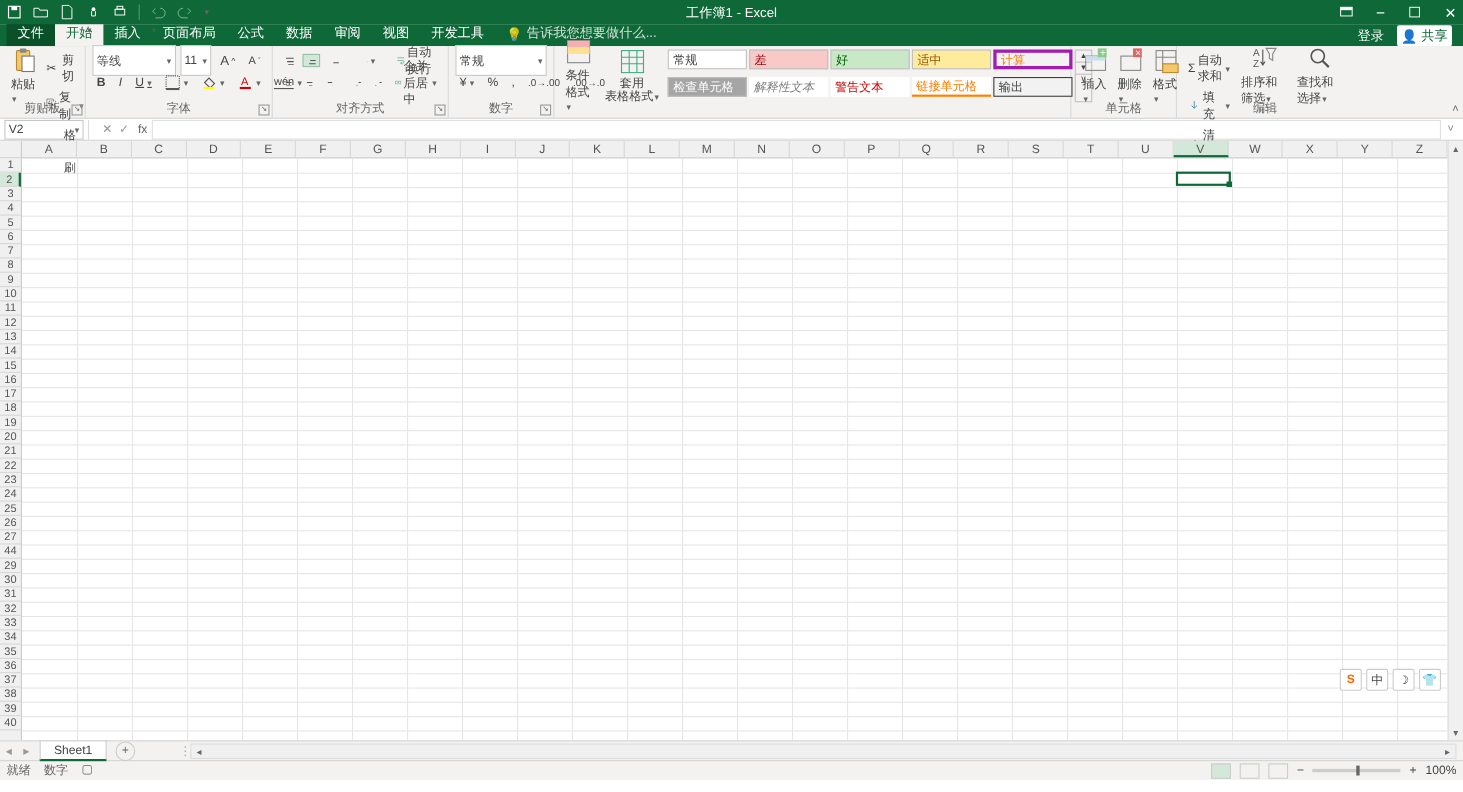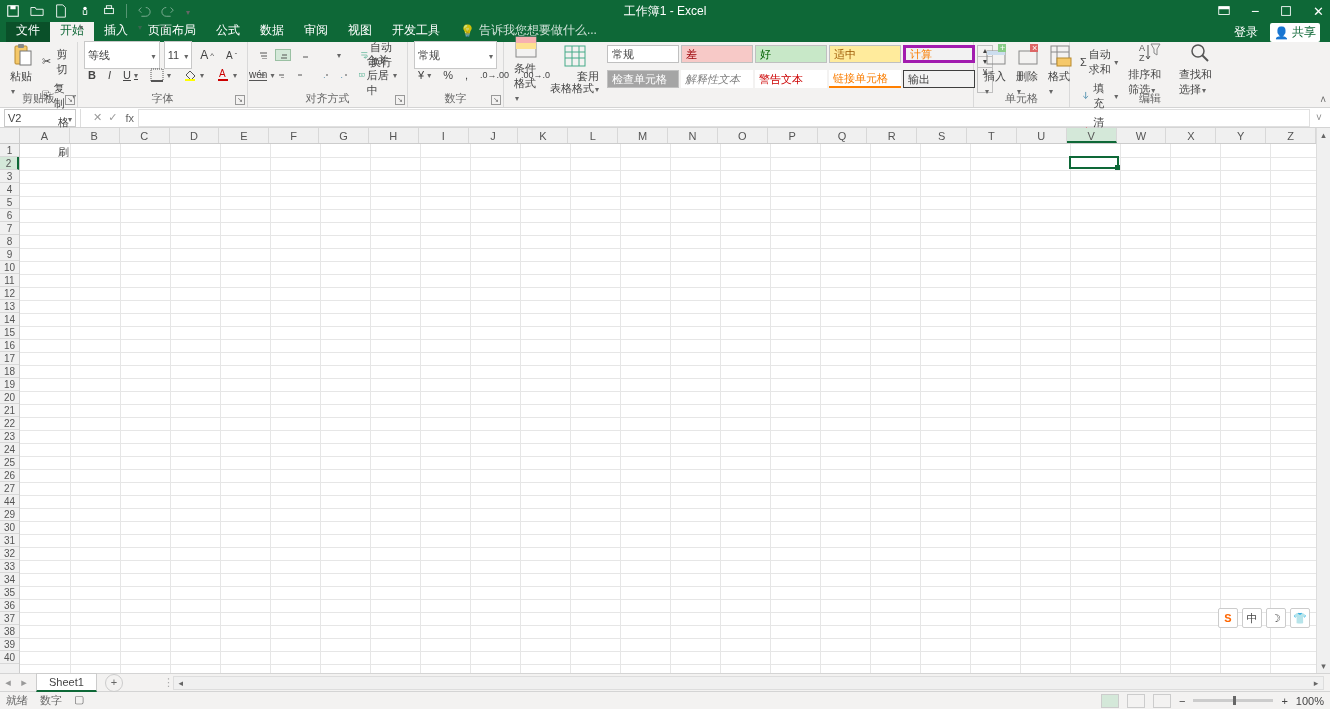--- a/index.html
+++ b/index.html
@@ -367,21 +367,21 @@
         <span class="dd">条件格式</span>
       </div>
       <div class="bigbtn">
         <span class="bigic"><svg viewBox="0 0 24 24">
               <rect x="2" y="2" width="20" height="20" fill="none" stroke="#4a8"></rect>
               <line x1="2" y1="8" x2="22" y2="8" stroke="#4a8"></line>
               <line x1="2" y1="14" x2="22" y2="14" stroke="#4a8"></line>
               <line x1="9" y1="2" x2="9" y2="22" stroke="#4a8"></line>
               <line x1="16" y1="2" x2="16" y2="22" stroke="#4a8"></line>
             </svg></span>
-        <span class="dd" style="white-space:pre;text-align:right;line-height:1.1">套用
+        <span class="dd" style="white-space:pre;text-align:center;line-height:1.1">套用
 表格格式</span>
       </div>
       <div style="display:flex">
         <div class="stylegrid">
           <div class="stylecell">常规</div>
           <div class="stylecell" style="background:#f7c9c7;color:#9c0006">差</div>
           <div class="stylecell" style="background:#c8e8c8;color:#006100">好</div>
           <div class="stylecell" style="background:#ffeb9c;color:#9c5700">适中</div>
           <div class="stylecell" style="background:#f2f2f2;color:#fa7d00;border:3px solid #a21caf">计算</div>
           <div class="stylecell" style="background:#a5a5a5;color:#fff">检查单元格</div>

